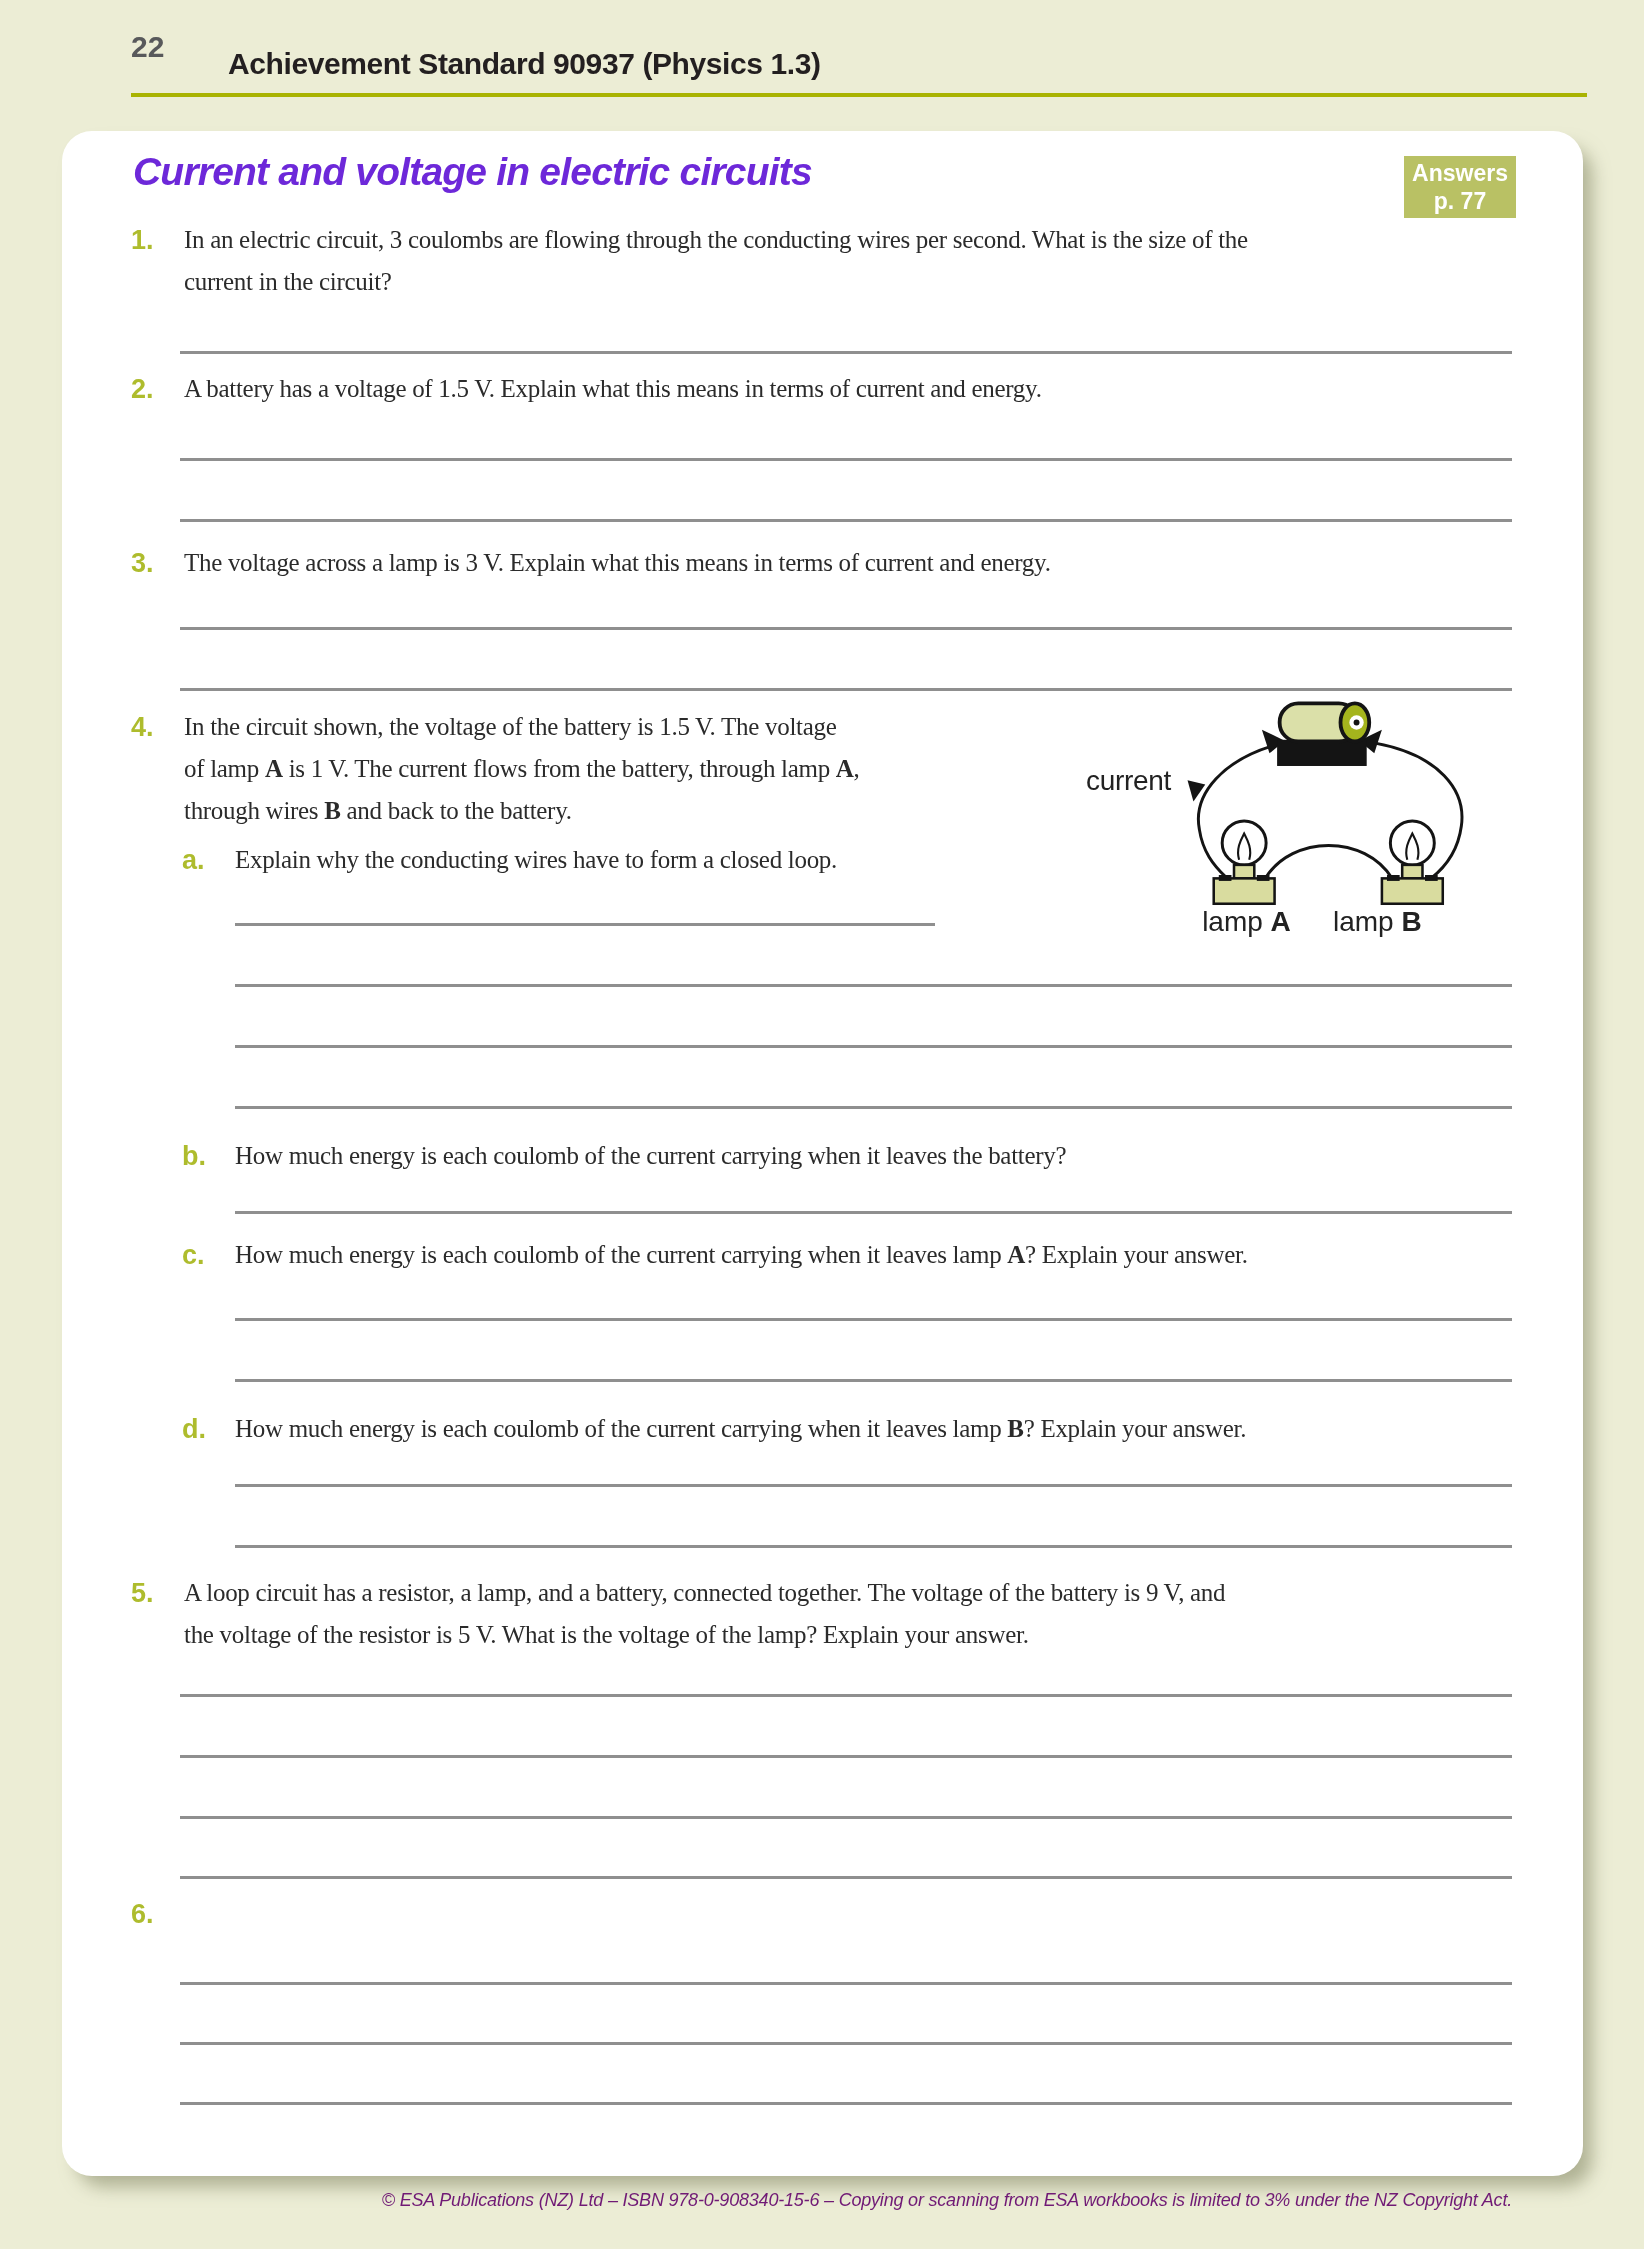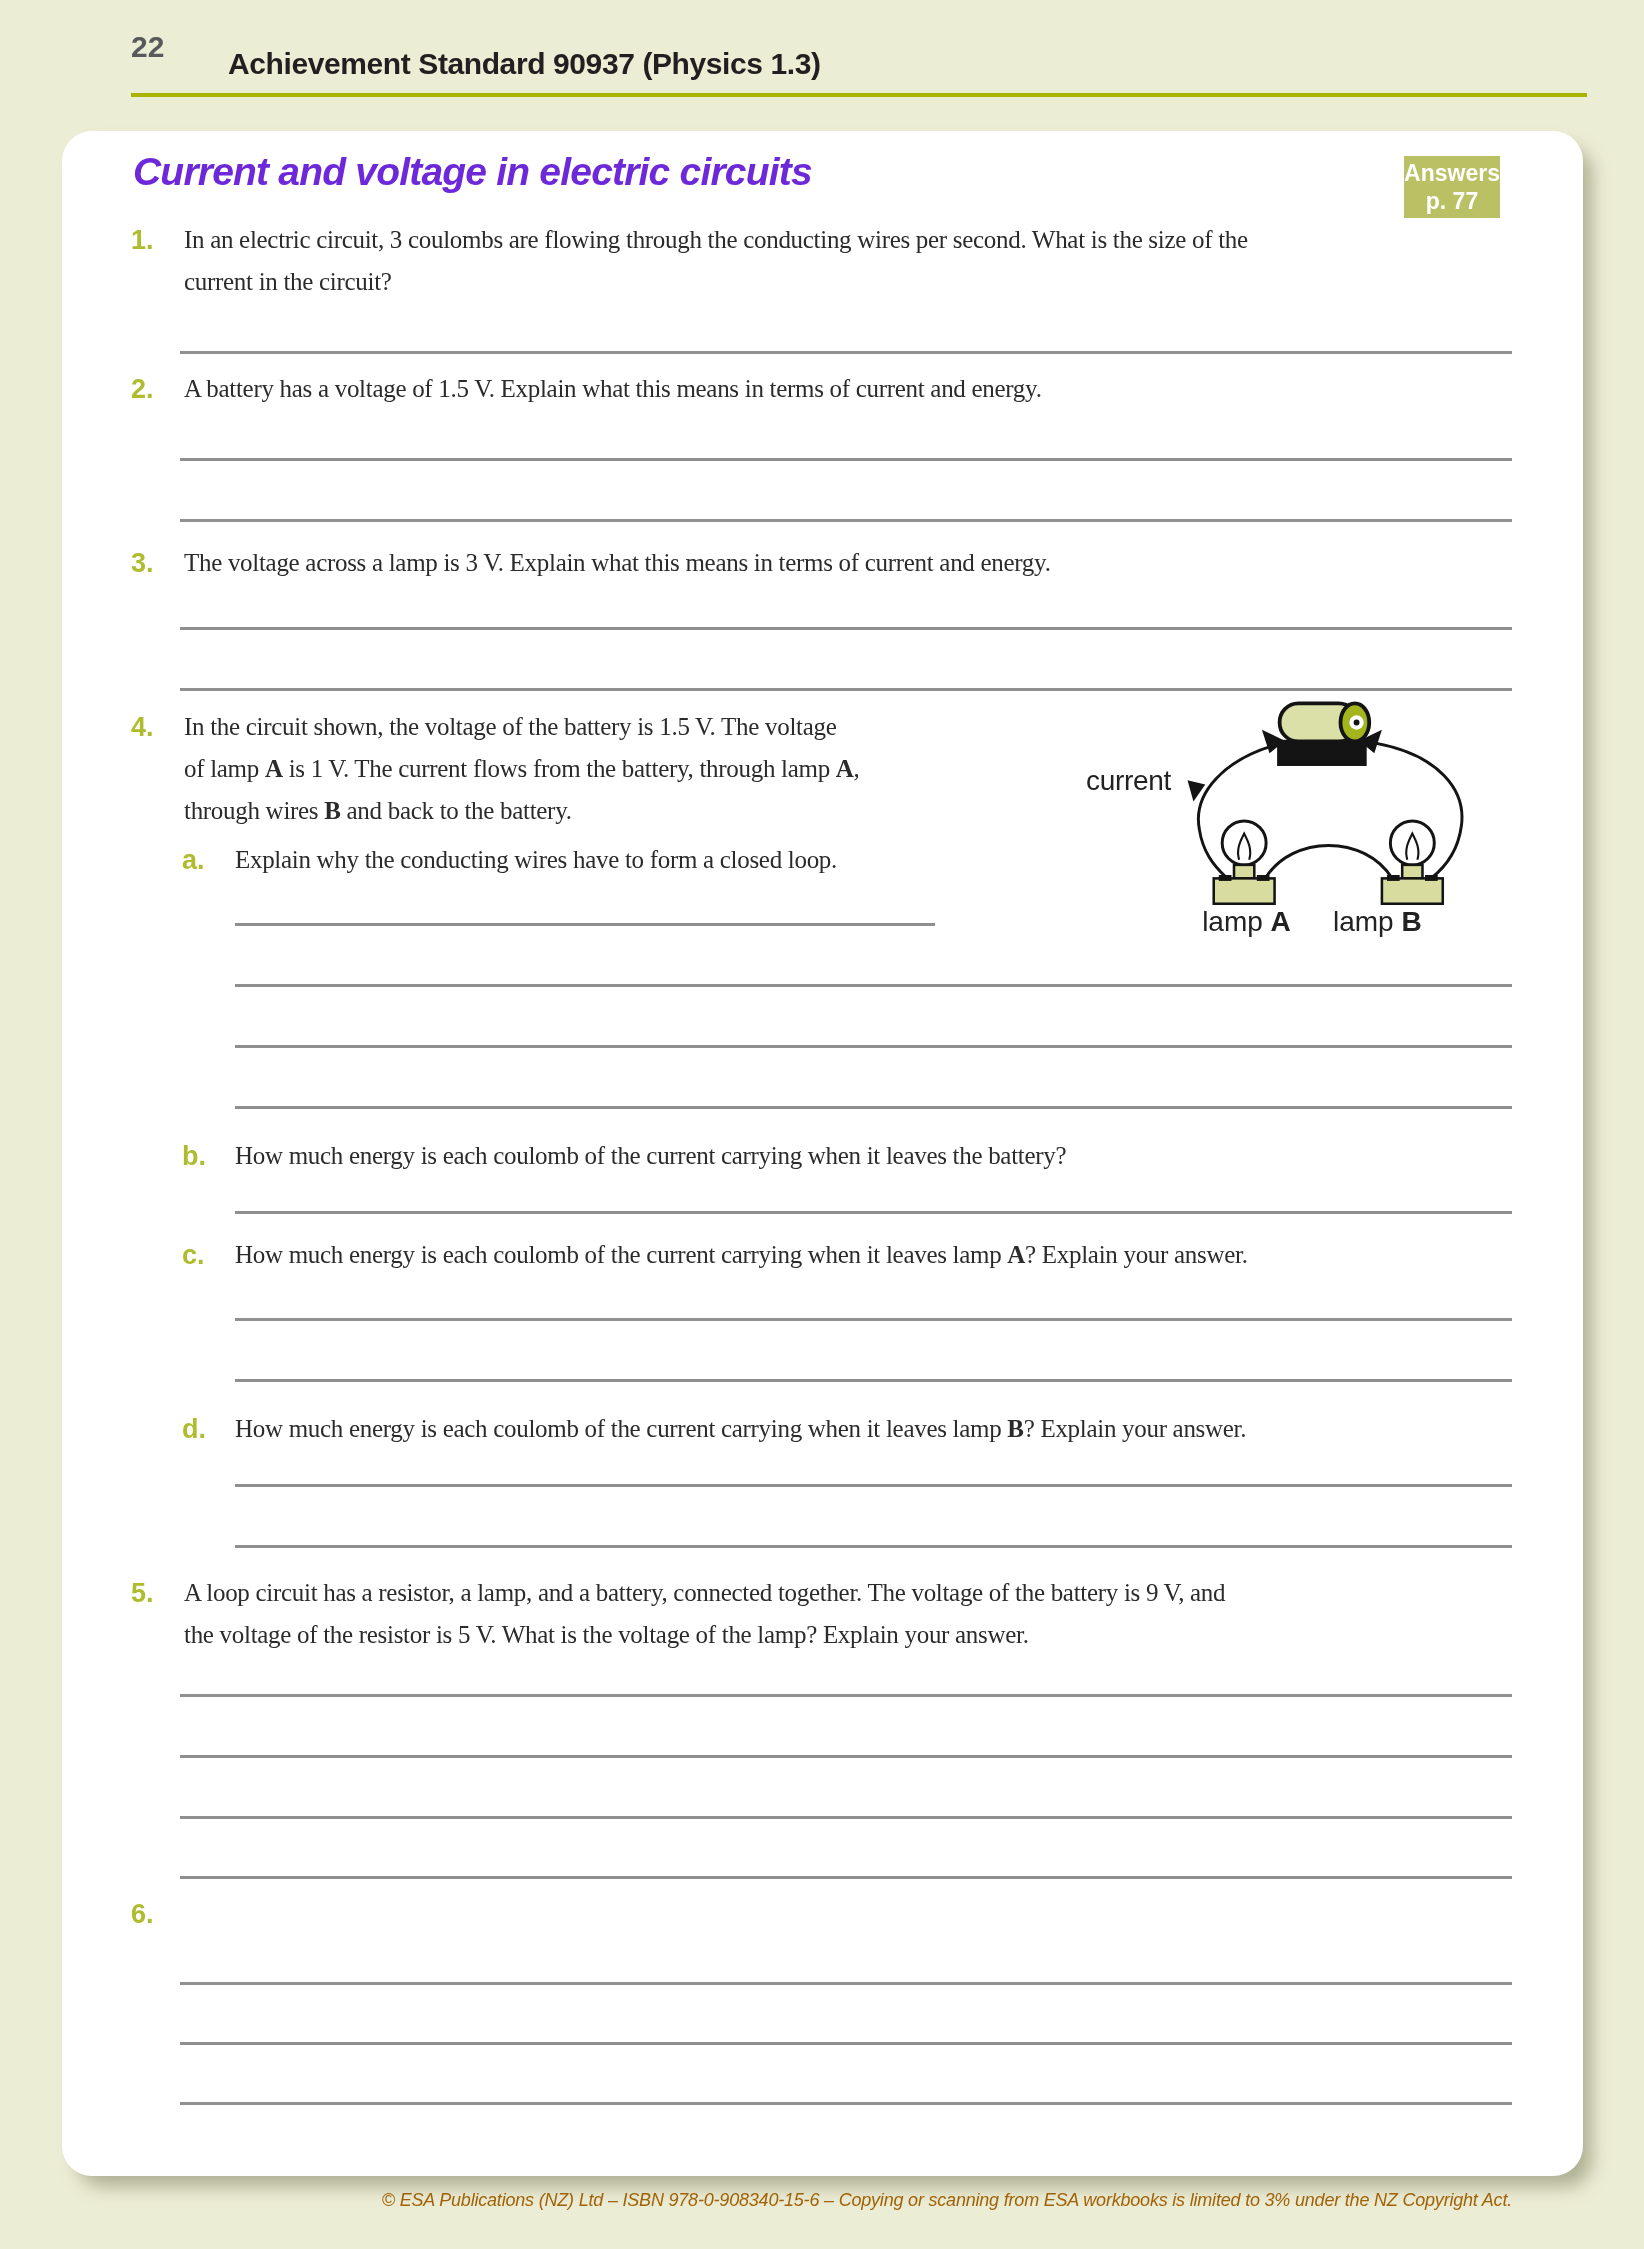--- a/index.html
+++ b/index.html
@@ -10,21 +10,21 @@
   .hdr-num{position:absolute;left:131px;top:30px;font-size:30px;font-weight:bold;color:#58595b;}
   .hdr-title{position:absolute;left:228px;top:47px;font-size:30px;font-weight:bold;color:#231f20;letter-spacing:-0.4px;}
   .hdr-rule{position:absolute;left:131px;top:93px;width:1456px;height:4.2px;background:#a9b301;}
 
   
   .card{position:absolute;left:62px;top:131px;width:1521px;height:2045px;background:#ffffff;
         border-radius:30px;box-shadow:12px 13.5px 17px -3.4px rgba(125,130,95,0.55);}
 
   .card-title{position:absolute;left:133px;top:150px;font-size:39px;font-weight:bold;font-style:italic;
               color:#6d28d9;letter-spacing:-0.8px;}
-  .badge{position:absolute;left:1404px;top:156px;width:96px;height:62px;background:#b9c164;
+  .badge{position:absolute;left:1404px;top:156px;width:112px;height:62px;background:#b9c164;
          color:#ffffff;font-weight:bold;font-size:23px;line-height:28px;text-align:center;
          padding-top:3.4px;box-sizing:border-box;}
 
   
   .qnum{position:absolute;left:131px;font-size:27px;line-height:42px;font-weight:bold;color:#aebc2d;}
   .qletter{position:absolute;left:182px;font-size:27px;line-height:42px;font-weight:bold;color:#aebc2d;}
   .qtext{position:absolute;left:184px;font-size:25px;line-height:42px;color:#2b2b2b;letter-spacing:-0.3px;}
   .qtext.sub{left:235px;}
   .tline{white-space:nowrap;height:42px;font-family:Liberation Serif, serif;}
   .b{font-weight:bold;}
@@ -43,21 +43,21 @@
   .t259{top:219px}.t436{top:368px}.t641{top:542px}.t836{top:706px}.t993{top:839px}
   .t1343{top:1135px}.t1461{top:1234px}.t1666{top:1408px}.t1861{top:1572px}.t2241{top:1893px}
 
   
   .diagram-svg{position:absolute;left:1081px;top:684px;}
   .lbl-current{position:absolute;left:1086px;top:765px;font-size:28px;color:#222;letter-spacing:-0.3px;}
   .lbl-lampA{position:absolute;left:1164px;top:906px;width:165px;text-align:center;font-size:28px;color:#222;}
   .lbl-lampB{position:absolute;left:1333px;top:906px;width:165px;text-align:left;font-size:28px;color:#222;}
 
   
-  .footer{position:absolute;right:132px;top:2190px;font-size:18px;font-style:italic;color:#a16207;letter-spacing:-0.2px;}
+  .footer{position:absolute;right:132px;top:2190px;font-size:18px;font-style:italic;color:#701a75;letter-spacing:-0.2px;}
 </style>
 </head>
 <body>
 
 <div class="page">
 
   <div class="hdr-num">22</div>
   <div class="hdr-title">Achievement Standard 90937 (Physics 1.3)</div>
   <div class="hdr-rule"></div>
 

